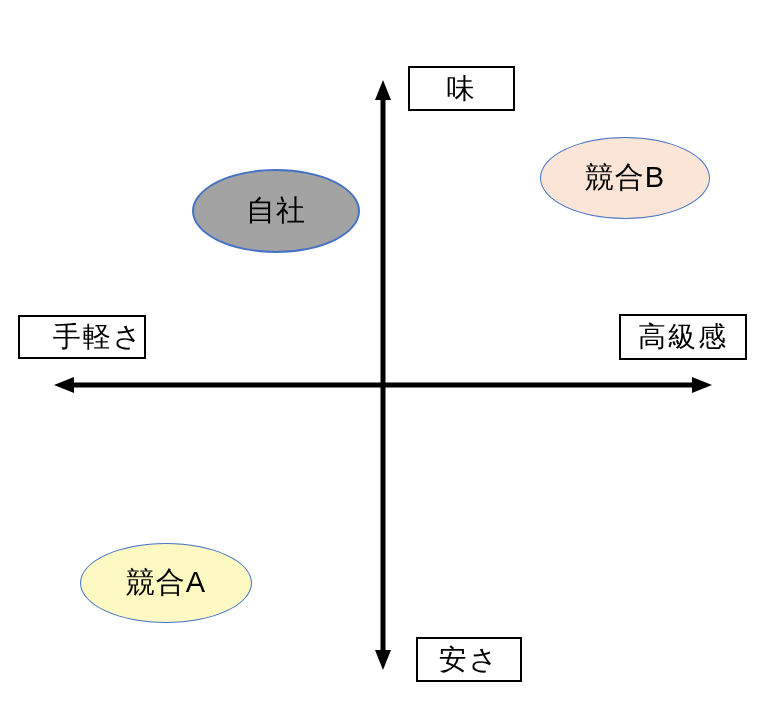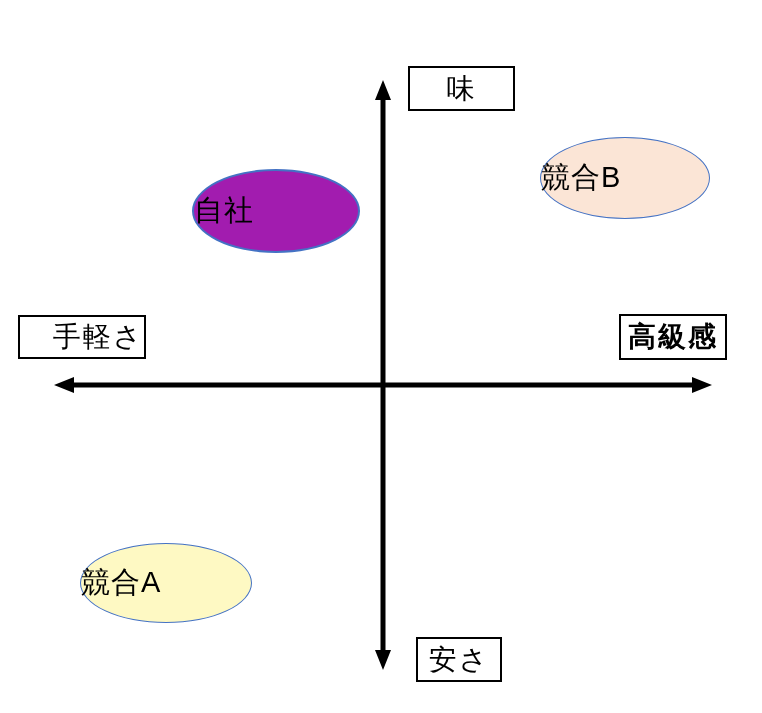--- a/index.html
+++ b/index.html
@@ -30,29 +30,29 @@
     display: flex;
     align-items: center;
     justify-content: center;
     font-size: 28px;
     color: #000000;
     letter-spacing: 2px;
     white-space: nowrap;
   }
   .label-box.top    { left: 408px; top: 66px;  width: 107px; height: 45px; }
   .label-box.left   { left: 18px;  top: 315px; width: 128px; height: 44px; padding-left: 32px; }
-  .label-box.right  { left: 619px; top: 314px; width: 108px; height: 46px; font-weight: bold; }
-  .label-box.bottom { left: 416px; top: 637px; width: 86px; height: 45px; }
+  .label-box.right  { left: 619px; top: 314px; width: 128px; height: 46px; }
+  .label-box.bottom { left: 416px; top: 637px; width: 106px; height: 45px; }
   .ellipse {
     position: absolute;
     box-sizing: border-box;
     border-radius: 50%;
     display: flex;
     align-items: center;
-    justify-content: flex-start;
+    justify-content: center;
     font-size: 29px;
     color: #000000;
     letter-spacing: 1px;
     white-space: nowrap;
   }
 </style>
 </head>
 <body>
 
 <div class="canvas">
@@ -78,21 +78,21 @@
 
   <div class="label-box right">
     <span>高級感</span>
   </div>
 
   <div class="label-box bottom">
     <span>安さ</span>
   </div>
 
   <div id="entities">
-      <div class="ellipse" style="left: 192px; top: 169px; width: 168px; height: 84px; background: #a21caf; border: 2px solid rgb(68, 114, 196);">
+      <div class="ellipse" style="left: 192px; top: 169px; width: 168px; height: 84px; background: #a3a3a3; border: 2px solid rgb(68, 114, 196);">
         <span>自社</span>
       </div>
       <div class="ellipse" style="left: 540px; top: 137px; width: 170px; height: 82px; background: rgb(251, 229, 214); border: 1.5px solid rgb(68, 114, 196);">
         <span>競合B</span>
       </div>
       <div class="ellipse" style="left: 80px; top: 543px; width: 172px; height: 80px; background: #fef9c3; border: 1.5px solid rgb(68, 114, 196);">
         <span>競合A</span>
       </div>
     </div>
 

